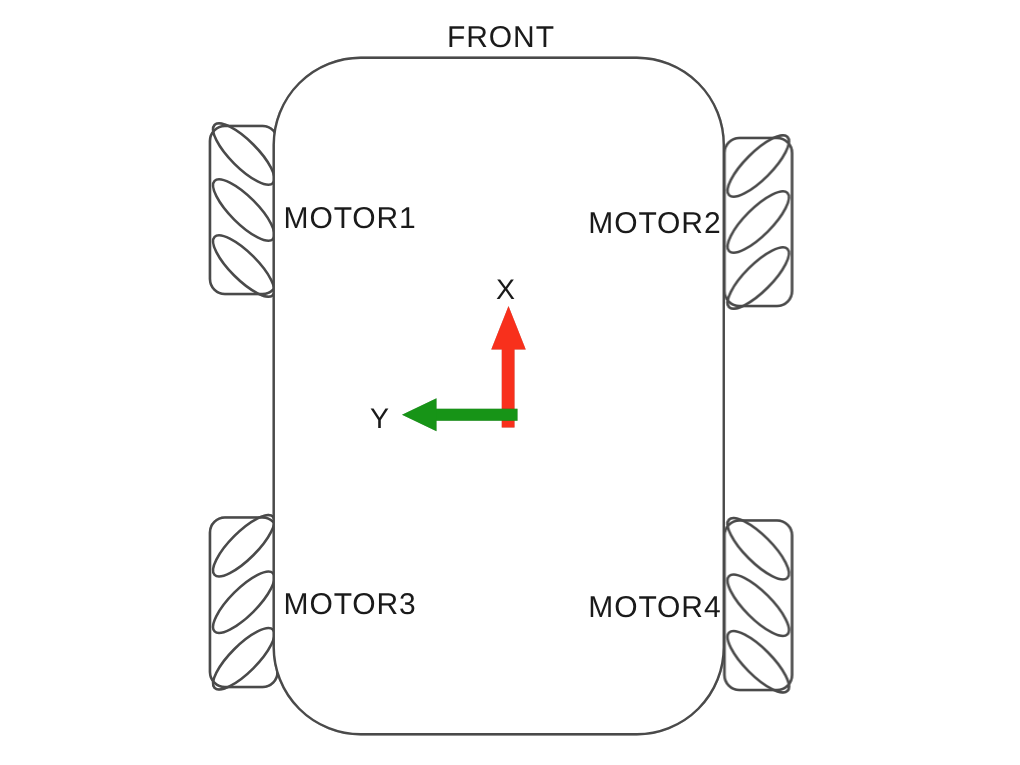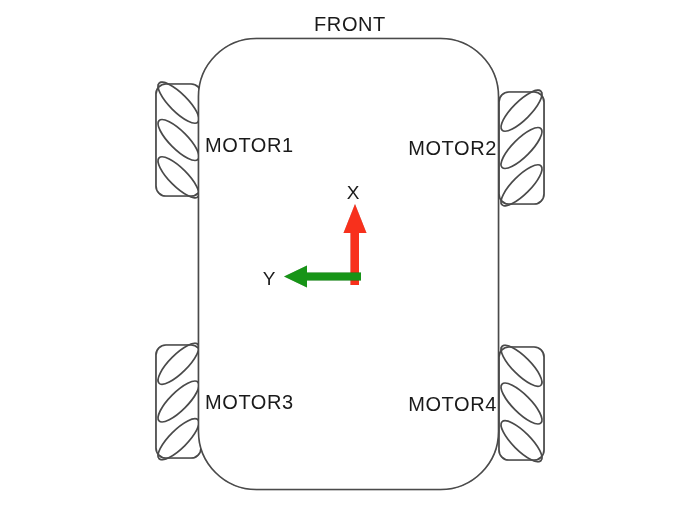--- a/index.html
+++ b/index.html
@@ -7,21 +7,20 @@
     padding: 0;
     background: #ffffff;
     font-family: "Liberation Sans", sans-serif;
   }
   #canvas {
     position: relative;
     width: 619px;
     height: 510px;
     background: #ffffff;
     overflow: hidden;
-    margin-left: 16px;
   }
   svg text {
     fill: #1a1a1a;
     font-family: "Liberation Sans", sans-serif;
   }
   .shape-shadow {
     filter: drop-shadow(0.6px 0.8px 0.4px rgba(0,0,0,0.30));
   }
   .label-lg {
     font-size: 20px;

